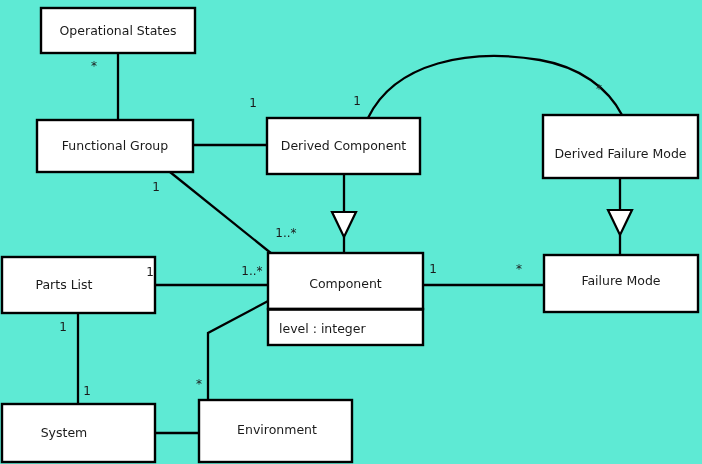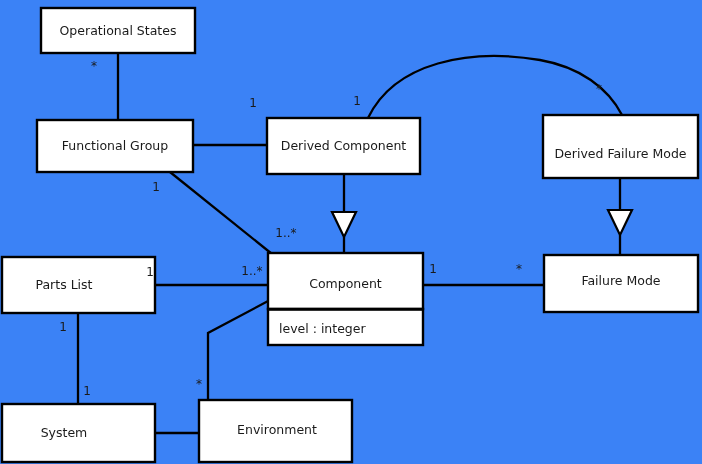--- a/index.html
+++ b/index.html
@@ -4,21 +4,21 @@
 <style>
   html, body {
     margin: 0;
     padding: 0;
     background: #ffffff;
   }
   #diagram-root {
     position: relative;
     width: 702px;
     height: 464px;
-    background: #3b82f6;
+    background: #5eead4;
     font-family: "DejaVu Sans", "Liberation Sans", sans-serif;
     overflow: hidden;
   }
   svg#uml-canvas {
     display: block;
     width: 702px;
     height: 464px;
   }
   .cls-box {
     fill: #ffffff;

